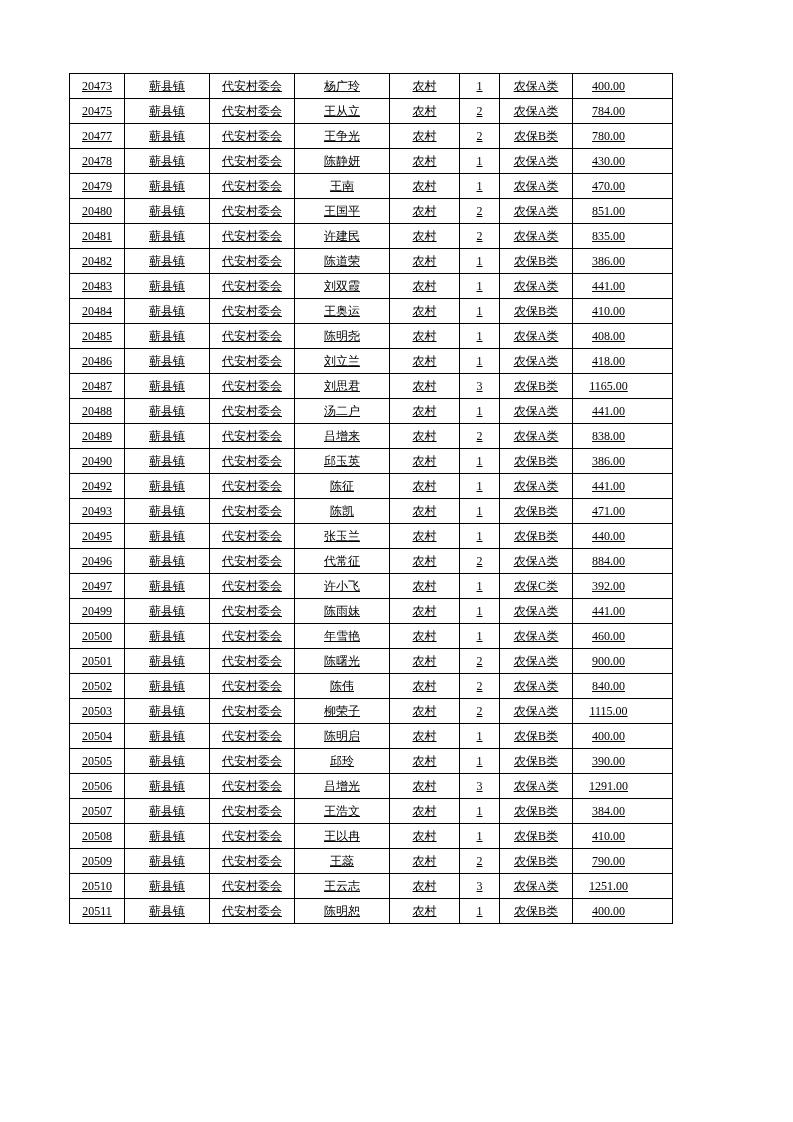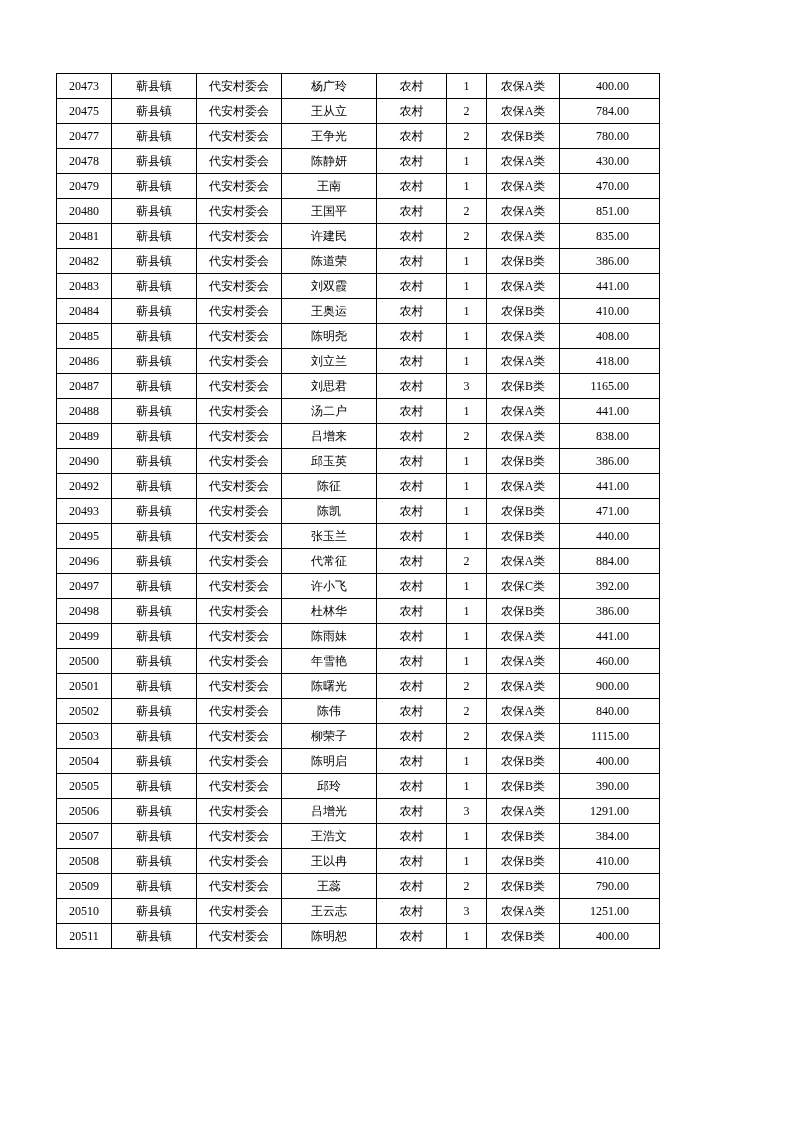--- a/index.html
+++ b/index.html
@@ -18,39 +18,39 @@
   .page {
     position: absolute;
     left: 0;
     top: 0;
     width: 793px;
     height: 1122px;
     background: #ffffff;
   }
   table.data-table {
     position: absolute;
-    left: 56px;
+    left: 69px;
     top: 73px;
     width: 603px;
     border-collapse: collapse;
     table-layout: fixed;
     font-size: 12px;
+    text-decoration: underline;
   }
   table.data-table td {
     border: 1px solid #000000;
     height: 24px;
     padding: 0 2px;
     text-align: center;
     vertical-align: middle;
     white-space: nowrap;
     overflow: hidden;
     line-height: 24px;
   }
   table.data-table td.col-amount {
-    text-align: right;
     padding-right: 30px;
   }
   col.c-id       { width: 55px; }
   col.c-town     { width: 85px; }
   col.c-village  { width: 85px; }
   col.c-name     { width: 95px; }
   col.c-type     { width: 70px; }
   col.c-count    { width: 40px; }
   col.c-category { width: 73px; }
   col.c-amount   { width: 100px; }
@@ -275,30 +275,20 @@
           <td class="col-id">20497</td>
           <td class="col-town">蕲县镇</td>
           <td class="col-village">代安村委会</td>
           <td class="col-name">许小飞</td>
           <td class="col-type">农村</td>
           <td class="col-count">1</td>
           <td class="col-category">农保C类</td>
           <td class="col-amount">392.00</td>
         </tr>
         <tr>
-          <td class="col-id">20498</td>
-          <td class="col-town">蕲县镇</td>
-          <td class="col-village">代安村委会</td>
-          <td class="col-name">杜林华</td>
-          <td class="col-type">农村</td>
-          <td class="col-count">1</td>
-          <td class="col-category">农保B类</td>
-          <td class="col-amount">386.00</td>
-        </tr>
-        <tr>
           <td class="col-id">20499</td>
           <td class="col-town">蕲县镇</td>
           <td class="col-village">代安村委会</td>
           <td class="col-name">陈雨妹</td>
           <td class="col-type">农村</td>
           <td class="col-count">1</td>
           <td class="col-category">农保A类</td>
           <td class="col-amount">441.00</td>
         </tr>
         <tr>

